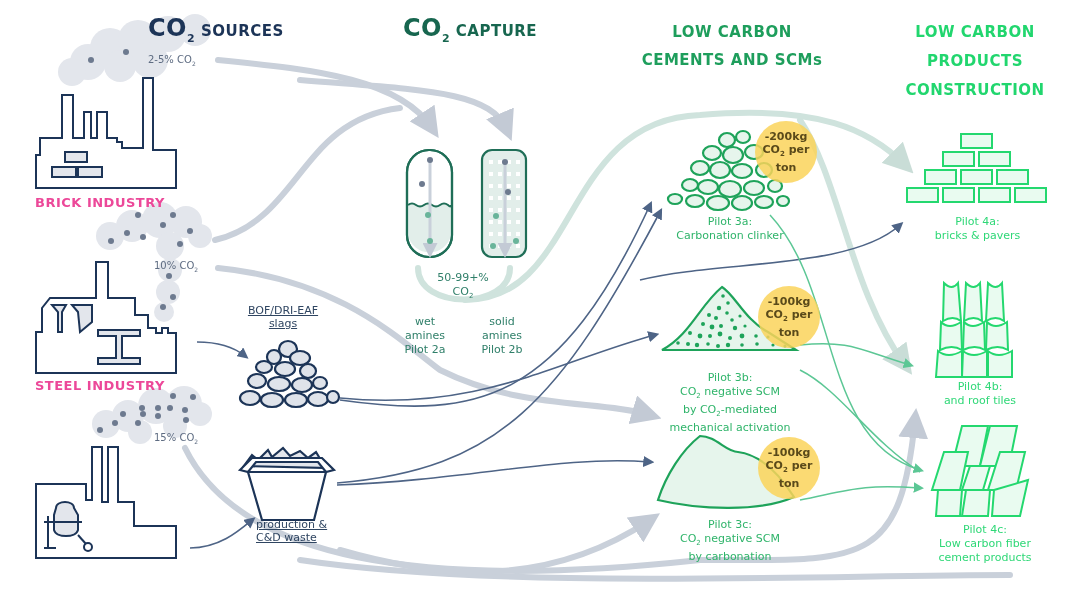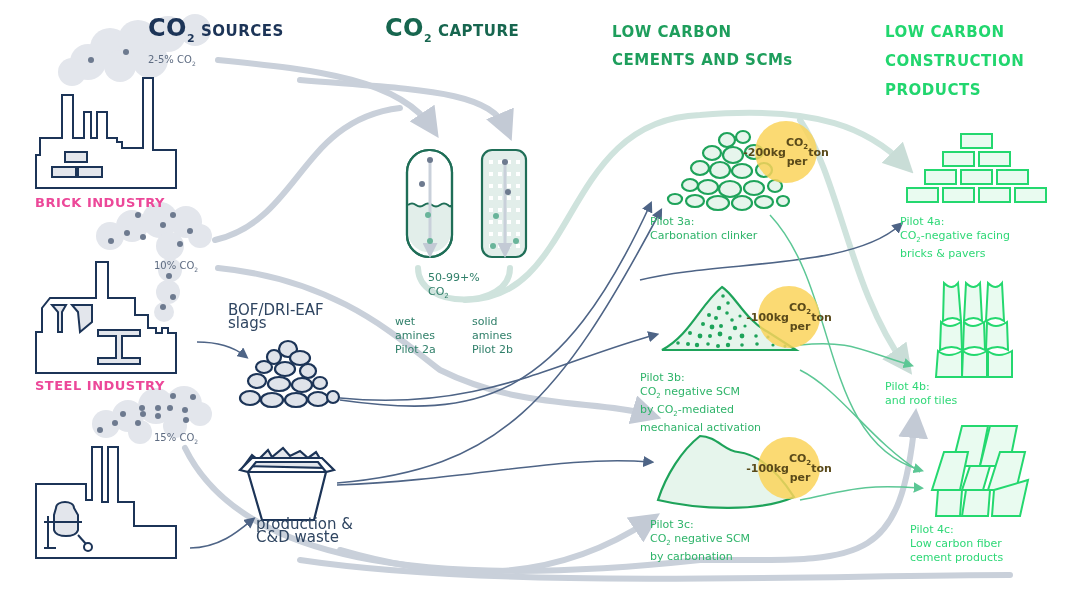--- a/index.html
+++ b/index.html
@@ -1,37 +1,37 @@
 <!DOCTYPE html>
 <html><head>
 <meta charset="utf-8">
 <style>
   html, body { margin:0; padding:0; background:#ffffff; }
   body { width:1080px; height:608px; position:relative; overflow:hidden;
          font-family:"DejaVu Sans", sans-serif; }
   svg#flow { position:absolute; left:0; top:0; width:1080px; height:608px; }
-  .abs { position:absolute; text-align:left; }
+  .abs { position:absolute; text-align:center; }
   .h-navy { color:#1c3457; font-weight:bold; letter-spacing:0.5px; }
   .h-teal { color:#17664f; font-weight:bold; letter-spacing:0.5px; }
   .h-green { color:#1e9e5c; font-weight:bold; letter-spacing:0.5px; }
   .h-lime { color:#21d66e; font-weight:bold; letter-spacing:0.5px; }
   .big { font-size:24px; }
   .sub { font-size:11px; vertical-align:-6px; }
   .hdr { font-size:15px; line-height:28px; }
   .ind { font-size:13px; color:#ec4899; font-weight:bold; letter-spacing:0.5px; text-align:left; }
   .pct { font-size:10px; color:#5e6c82; }
   .pct sub { font-size:6px; }
-  .lbl-navy { font-size:15px; color:#2f4561; line-height:13px; }
+  .lbl-navy { font-size:11px; color:#2f4561; line-height:13px;text-decoration:underline; }
   .lbl-teal { font-size:11px; color:#2f7f69; line-height:14px; }
   .lbl-green { font-size:11px; color:#2fb46a; line-height:14px; }
   .lbl-lime { font-size:11px; color:#2fd877; line-height:14px; }
   .lbl-green sub, .lbl-lime sub, .lbl-teal sub { font-size:7px; }
   .badge { position:absolute; width:62px; height:62px; border-radius:50%;
            background:rgba(250,212,90,0.85); color:#5a4a1a; font-size:11px;
-           font-weight:bold; display:flex; flex-direction:row; align-items:center;
+           font-weight:bold; display:flex; flex-direction:column; align-items:center;
            justify-content:center; line-height:13px; text-align:center; }
   .badge sub { font-size:7px; }
 </style>
 </head>
 <body>
 
 <svg id="flow" viewBox="0 0 1080 608">
   <defs>
     <marker id="ahGray" viewBox="0 0 10 10" refX="6" refY="5" markerWidth="5" markerHeight="5" orient="auto">
         <path d="M0,0 L10,5 L0,10 z" fill="#c3cad5"></path>
@@ -348,22 +348,22 @@
 </div>
 <div class="abs h-teal" style="left:385px; top:14px; width:170px;">
   <div><span class="big">CO</span><span class="sub">2</span><span style="font-size:15px"> CAPTURE</span></div>
 </div>
 <div class="abs h-green hdr" style="left:612px; top:18px; width:240px;">
   <div>LOW CARBON</div>
   <div>CEMENTS AND SCMs</div>
 </div>
 <div class="abs h-lime hdr" style="left:885px; top:18px; width:180px; line-height:29px;">
   <div>LOW CARBON</div>
+  <div>PRODUCTS</div>
   <div>CONSTRUCTION</div>
-  <div>PRODUCTS</div>
 </div>
 
 <div class="abs pct" style="left:148px; top:54px;"><span>2-5% CO</span><sub>2</sub></div>
 <div class="abs ind" style="left:35px; top:195px;">BRICK INDUSTRY</div>
 <div class="abs pct" style="left:154px; top:260px;"><span>10% CO</span><sub>2</sub></div>
 <div class="abs ind" style="left:35px; top:378px;">STEEL INDUSTRY</div>
 <div class="abs pct" style="left:154px; top:432px;"><span>15% CO</span><sub>2</sub></div>
 <div class="abs ind" style="left:42px; top:565px;margin-top:40px;">CEMENT INDUSTRY</div>
 
 <div class="abs lbl-navy" style="left:228px; top:304px; width:110px;">
@@ -417,21 +417,20 @@
   <div>ton</div>
 </div>
 <div class="badge" style="left:758px; top:437px;">
   <div>-100kg</div>
   <div><span>CO</span><sub>2</sub><span> per</span></div>
   <div>ton</div>
 </div>
 
 <div class="abs lbl-lime" style="left:900px; top:215px; width:155px;">
   <div>Pilot 4a:</div>
-  <div><span>CO</span><sub>2</sub><span>-negative facing</span></div>
   <div>bricks &amp; pavers</div>
 </div>
 <div class="abs lbl-lime" style="left:885px; top:380px; width:190px;">
   <div>Pilot 4b:</div>
   <div>and roof tiles</div>
 </div>
 <div class="abs lbl-lime" style="left:910px; top:523px; width:150px;">
   <div>Pilot 4c:</div>
   <div>Low carbon fiber</div>
   <div>cement products</div>

